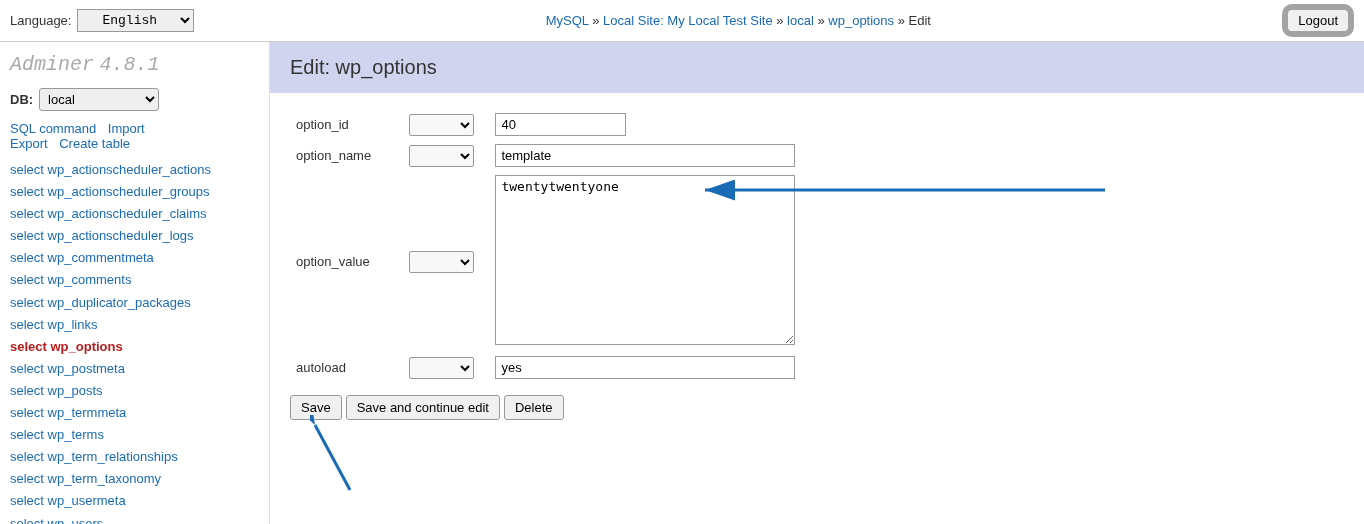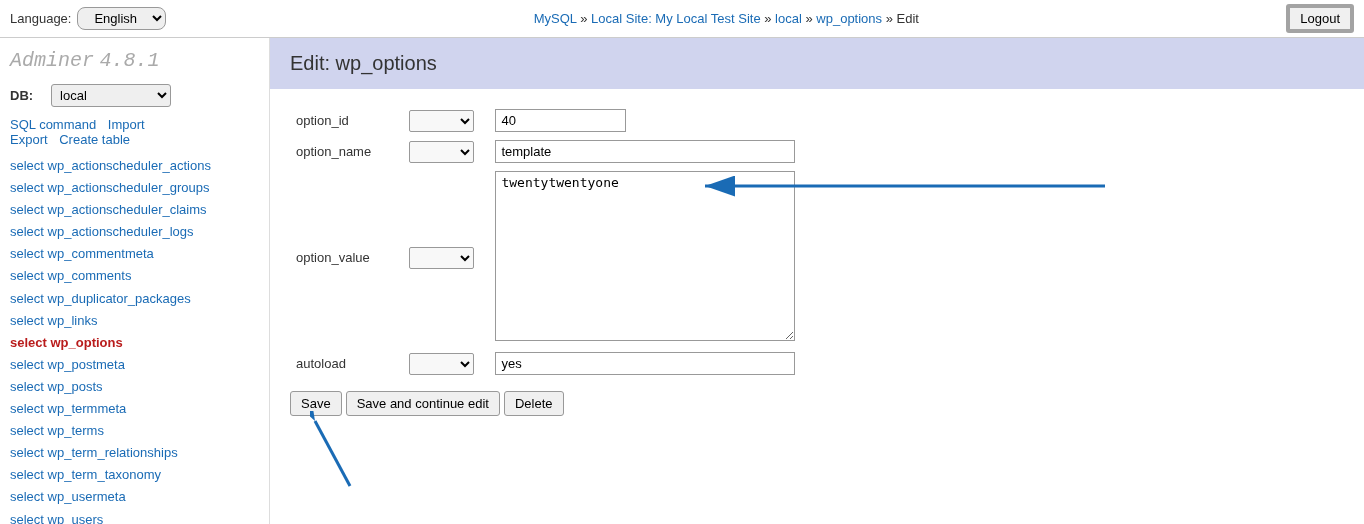--- a/index.html
+++ b/index.html
@@ -11,34 +11,35 @@
       align-items: center;
       justify-content: space-between;
       padding: 4px 10px;
       border-bottom: 1px solid #ccc;
       background: #fff;
     }
     #topbar-left { display: flex; align-items: center; gap: 6px; }
     #topbar-left label { font-size: 13px; }
     #lang-select {
       font-size: 13px;
-      padding: 2px 12px;
-      border: 1px solid #999;
-      border-radius: 8px;
+      padding: 2px 20px;
+      border: 1px solid #999;
+      border-radius: 0;
+      font-family: Liberation Mono, monospace;
     }
     #breadcrumb { color: #1a6bb5; font-size: 13px; }
     #breadcrumb a { color: #1a6bb5; text-decoration: none; }
     #breadcrumb span { color: #333; }
     #logout-btn {
       font-size: 13px;
       padding: 3px 10px;
-      border: 4px solid #a3a3a3;
+      border: 6px solid #a3a3a3;
       background: #f0f0f0;
       cursor: pointer;
-      border-radius: 3px;
+      border-radius: 10px;
     }
 
     
     #layout { display: flex; height: calc(100vh - 30px); }
 
     
     #sidebar {
       width: 270px;
       min-width: 270px;
       border-right: 1px solid #ddd;
@@ -46,21 +47,21 @@
       overflow-y: auto;
       background: #fff;
     }
     #adminer-title {
       font-style: italic;
       font-size: 20px;
       color: #aaa;
       margin-bottom: 12px;
     }
     #adminer-title span { font-weight: normal; font-family: Liberation Mono, monospace; }
-    #db-row { display: flex; align-items: center; gap: 18px; margin-bottom: 10px; }
+    #db-row { display: flex; align-items: center; gap: 6px; margin-bottom: 10px; }
     #db-row label { font-weight: bold; font-size: 13px; }
     #db-select {
       font-size: 13px;
       padding: 2px 4px;
       border: 1px solid #999;
       border-radius: 3px;
       min-width: 120px;
     }
     #sidebar-links { margin-bottom: 8px; }
     #sidebar-links a {

